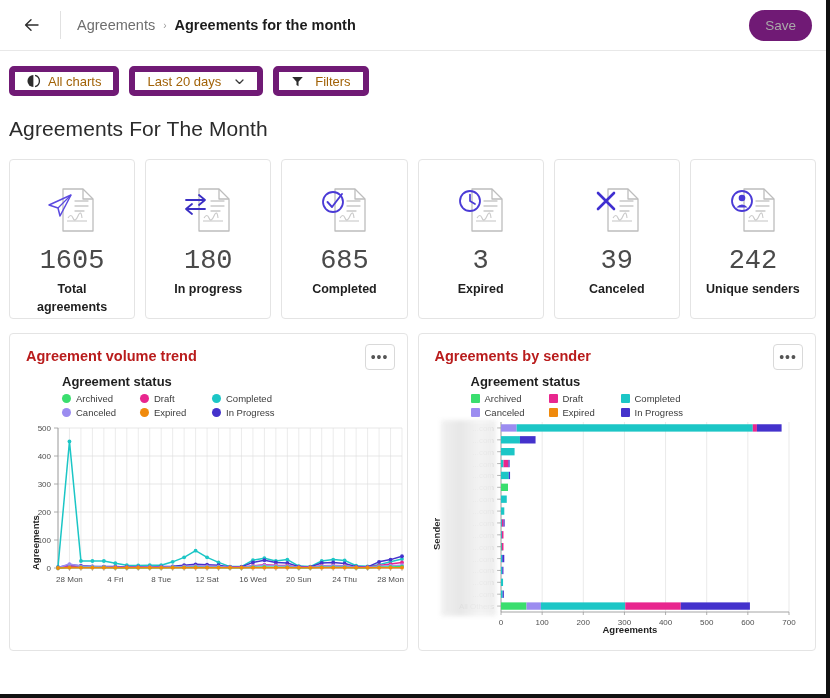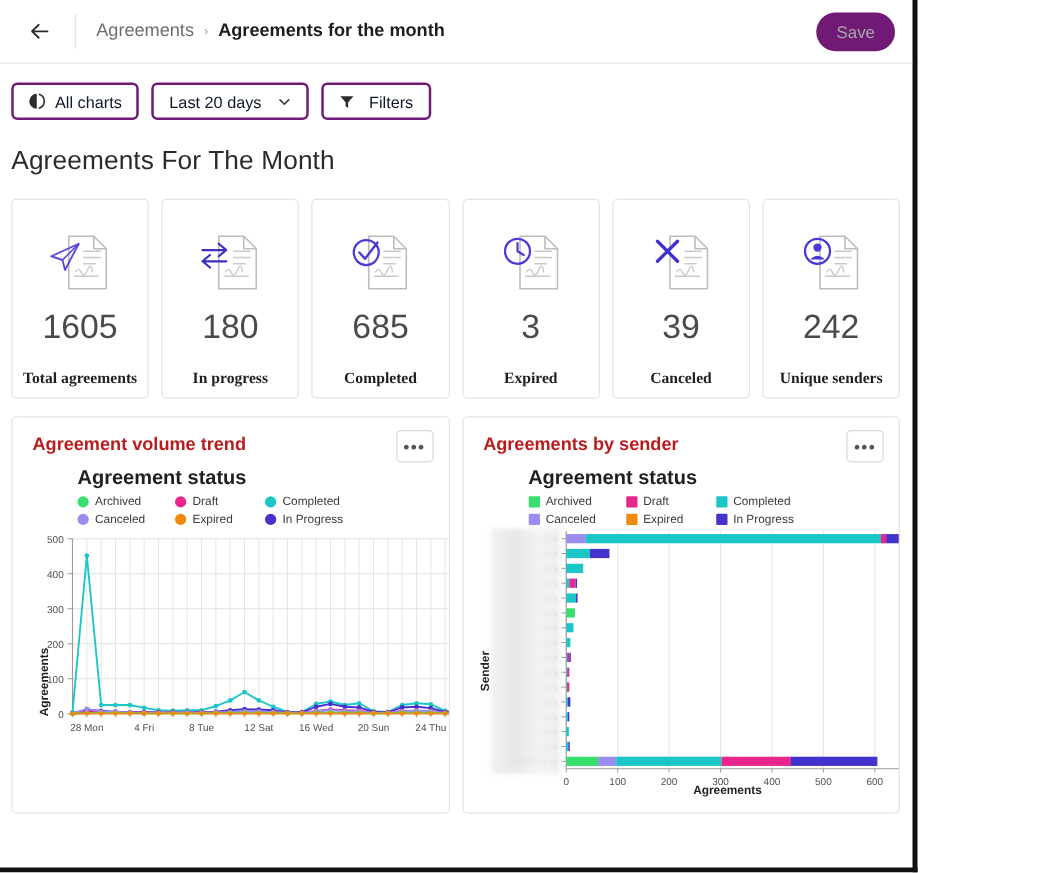--- a/index.html
+++ b/index.html
@@ -4,21 +4,21 @@
 <style>
   * { box-sizing: border-box; margin: 0; padding: 0; }
   html, body {
     width: 830px; height: 698px;
     font-family: "Liberation Sans", sans-serif;
     background: #ffffff;
     overflow: hidden;
   }
   .app-frame {
     position: relative;
-    width: 734px; height: 698px;
+    width: 830px; height: 698px;
     background: #ffffff;
     border-right: 4px solid #111111;
     border-bottom: 4px solid #111111;
     overflow: hidden;
   }
 
   
   .header {
     height: 51px;
     display: flex; align-items: center;
@@ -44,22 +44,22 @@
     font-size: 13.5px; font-family: inherit;
     display: flex; align-items: center; justify-content: center;
     cursor: default;
   }
 
   
   .toolbar { display: flex; align-items: center; gap: 10px; padding: 15px 0 0 9px; }
   .tbtn {
     height: 30px; display: flex; align-items: center; gap: 7px;
     padding: 0 12px; background: #ffffff;
-    border: 2px solid #701a75; border-radius: 5px;
-    font-size: 13px; color: #0f172a; cursor: pointer;
+    border: 6px solid #701a75; border-radius: 5px;
+    font-size: 13px; color: #a16207; cursor: pointer;
     font-family: inherit; white-space: nowrap;
   }
   .tbtn .chev { margin-left: 6px; color: #4a4a4a; font-size: 10px; }
 
   
   .page-title {
     font-size: 21px; color: #2b2b2b;
     padding: 21px 0 0 9px; letter-spacing: .1px;
   }
 
@@ -67,24 +67,24 @@
   .cards { display: flex; gap: 10px; padding: 18px 10px 0 9px; }
   .card {
     flex: 1 1 0; height: 160px;
     border: 1px solid #e4e4e4; border-radius: 4px;
     background: #fff;
     display: flex; flex-direction: column;
     align-items: center; justify-content: flex-start;
     padding-top: 15px;
   }
   .card-icon { height: 70px; display: flex; align-items: center; justify-content: center; }
-  .card-value { font-size: 27px; color: #4a4a4a; font-weight: 300; line-height: 1.1; margin-top: 2px; }
+  .card-value { font-size: 27px; color: #4a4a4a; font-weight: 300; line-height: 1.1; margin-top: 2px; font-family: Liberation Mono, monospace; }
   .card-label {
     font-size: 12.5px; color: #1f1f1f; font-weight: bold;
-    text-align: center; margin-top: 16px; line-height: 1.45; max-width: 100px; font-family: Liberation Serif, serif;
+    text-align: center; margin-top: 3px; line-height: 1.45; max-width: 100px;
   }
 
   
   .panels { display: flex; gap: 10px; padding: 14px 10px 0 9px; }
   .panel {
     flex: 1 1 0; height: 318px;
     border: 1px solid #e4e4e4; border-radius: 4px;
     background: #fff; position: relative; overflow: hidden;
   }
   .panel-title {
@@ -95,21 +95,21 @@
     position: absolute; right: 12px; top: 10px;
     width: 30px; height: 26px;
     border: 1px solid #d9d9d9; border-radius: 4px;
     background: #fff; display: flex; align-items: center; justify-content: center;
     cursor: pointer; color: #555; font-size: 14px; letter-spacing: 1px;
     font-family: inherit;
   }
 
   
   .legend { padding: 10px 0 0 52px; }
-  .legend-title { font-size: 16px; font-weight: bold; color: #1f1f1f; margin-bottom: 4px; }
+  .legend-title { font-size: 13px; font-weight: bold; color: #1f1f1f; margin-bottom: 4px; }
   .legend-grid {
     display: grid; grid-template-columns: 78px 72px auto;
     row-gap: 3px; font-size: 9.5px; color: #3b3b3b;
   }
   .legend-item { display: flex; align-items: center; gap: 5px; }
   .sw-dot { width: 9px; height: 9px; border-radius: 50%; flex: none; }
   .sw-sq { width: 9px; height: 9px; border-radius: 1px; flex: none; }
 
   .plot-wrap { position: relative; }
   .axis-label-y {

